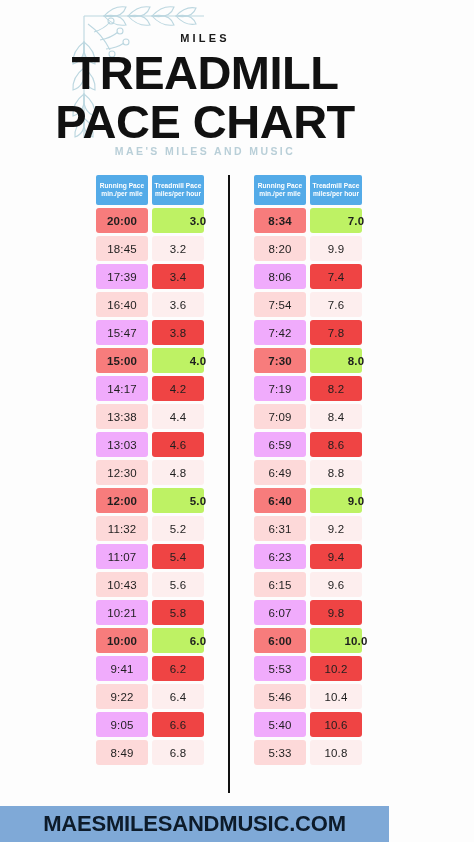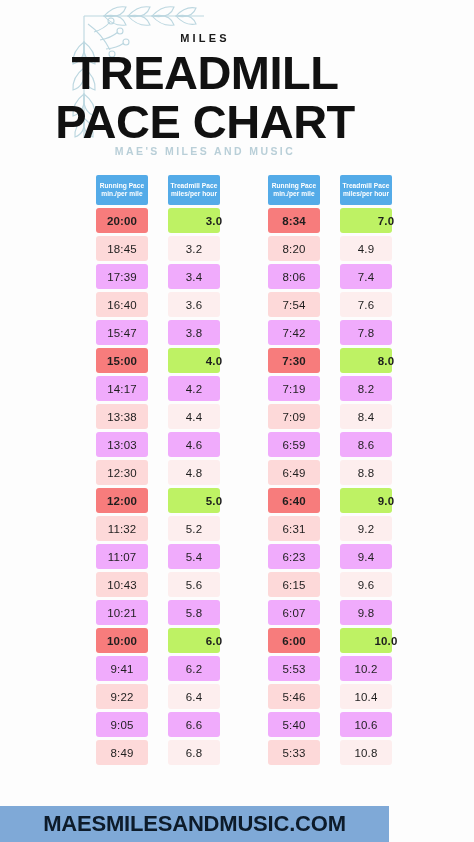--- a/index.html
+++ b/index.html
@@ -61,21 +61,21 @@
     display:flex;
     align-items:flex-start;
   }
   .tbl {
     display:flex;
     flex-direction:column;
     gap:3px;
   }
   .tbl .row {
     display:flex;
-    gap:20px;
+    gap:4px;
     border-radius:10px;
   }
   .cell {
     width:52px;
     height:25px;
     border-radius:3px;
     display:flex;
     align-items:center;
     justify-content:center;
     font-size:11.5px;
@@ -101,21 +101,21 @@
     font-weight:700;
     color:#ffffff;
     letter-spacing:0.05px;
     line-height:1;
   }
   
   .c-major { background:#f77c7c; font-weight:700; }
   .c-majorB{ background:#bef264; font-weight:700;padding-left:40px; }
   .c-a  { background:#f0abfc; }   
   .c-b  { background:#fdd9d9; }   
-  .c-a2 { background:#f0abfc; }   
+  .c-a2 { background:#ef4444; }   
   .c-b2 { background:#fdeeee; }   
 
   .divider {
     width:2px;
     background:#111111;
     margin:0 24px;
     align-self:stretch;
     min-height:618px;
   }
 
@@ -284,21 +284,21 @@
             <span class="h1">Treadmill Pace</span>
             <span class="h2">miles/per hour</span>
           </div>
         </div>
         <div class="row">
           <div class="cell c-major">8:34</div>
           <div class="cell c-majorB">7.0</div>
         </div>
         <div class="row">
           <div class="cell c-b">8:20</div>
-          <div class="cell c-b2">4.9</div>
+          <div class="cell c-b2">9.9</div>
         </div>
         <div class="row">
           <div class="cell c-a">8:06</div>
           <div class="cell c-a2">7.4</div>
         </div>
         <div class="row">
           <div class="cell c-b">7:54</div>
           <div class="cell c-b2">7.6</div>
         </div>
         <div class="row">

